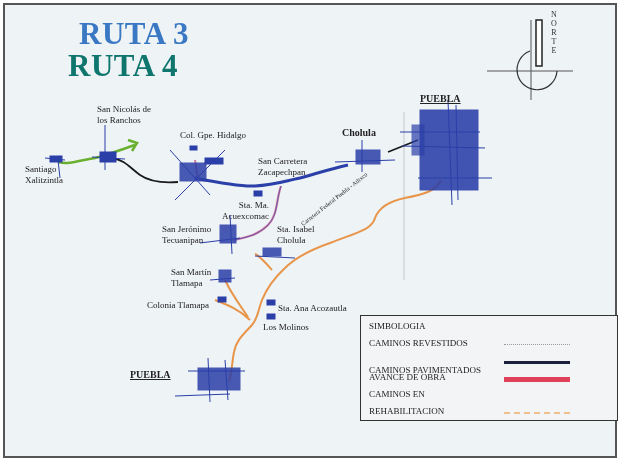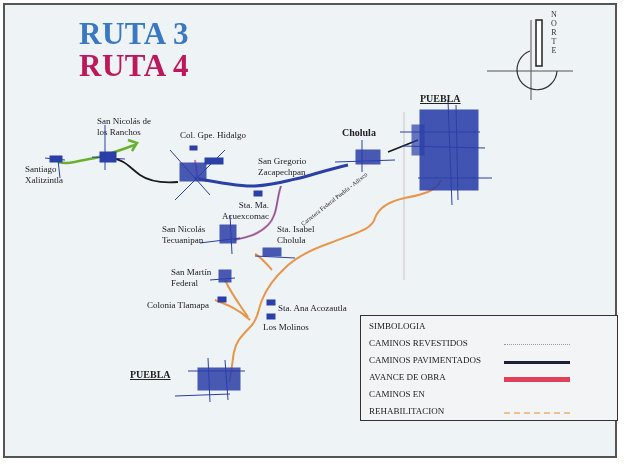--- a/index.html
+++ b/index.html
@@ -1,21 +1,21 @@
 <!DOCTYPE html>
 <html><head>
 <meta charset="utf-8">
 <style>
   html, body { margin: 0; padding: 0; }
   body { width: 624px; height: 465px; background: #ffffff; position: relative; overflow: hidden; font-family: "Liberation Serif", serif; }
   .frame { position: absolute; left: 3px; top: 3px; width: 614px; height: 455px; border: 2px solid #555; background: #eef3f6; box-sizing: border-box; }
   .map-svg { position: absolute; left: 0; top: 0; width: 624px; height: 465px; }
   .title { position: absolute; font-family: "Liberation Serif", serif; font-weight: bold; font-size: 31px; letter-spacing: 0.5px; }
   .t3 { left: 79px; top: 16px; color: #3a78c3; }
-  .t4 { left: 79px; top: 48px; color: #be185d; }
+  .t4 { left: 68px; top: 48px; color: #0f766e; }
   .lbl { position: absolute; font-size: 9px; color: #222; line-height: 11px; white-space: nowrap; }
   .city { position: absolute; font-size: 10px; font-weight: bold; color: #222; text-decoration: underline; }
   .city-b { position: absolute; font-size: 10px; font-weight: bold; color: #222; }
   .norte { position: absolute; left: 550px; top: 10px; font-size: 8px; color: #333; width: 8px; line-height: 9px; text-align: center; }
   .legend { position: absolute; left: 360px; top: 315px; width: 258px; height: 106px; border: 1px solid #333; background: #f2f4f6; box-sizing: border-box; }
   .leg-row { position: absolute; left: 8px; font-size: 9px; color: #222; text-transform: uppercase; }
   .leg-swatch { position: absolute; left: 143px; width: 66px; }
   .road-text { position: absolute; left: 300px; top: 222px; font-size: 6px; color: #222; transform: rotate(-38deg); transform-origin: left top; white-space: nowrap; }
 </style>
 </head>
@@ -118,58 +118,58 @@
   <div>O</div>
   <div>R</div>
   <div>T</div>
   <div>E</div>
 </div>
 
 <div class="lbl" style="left:25px;top:140px;margin-top:24px;">
   <div>Santiago</div>
   <div>Xalitzintla</div>
 </div>
-<div class="lbl" style="left:97px;top:116px;">
+<div class="lbl" style="left:97px;top:104px;">
   <div>San Nicolás de</div>
   <div>los Ranchos</div>
 </div>
 <div class="lbl" style="left:180px;top:130px;">Col. Gpe. Hidalgo</div>
 <div class="lbl" style="left:258px;top:156px;">
-  <div>San Gregorio</div>
+  <div>San Carretera</div>
   <div>Zacapechpan</div>
 </div>
 <div class="city-b" style="left:342px;top:127px;">Cholula</div>
 <div class="city" style="left:420px;top:93px;">PUEBLA</div>
 <div class="lbl" style="left:222px;top:200px;text-align:right;">
   <div>Sta. Ma.</div>
   <div>Acuexcomac</div>
 </div>
 <div class="lbl" style="left:162px;top:224px;">
-  <div>San Nicolás</div>
+  <div>San Jerónimo</div>
   <div>Tecuanipan</div>
 </div>
 <div class="lbl" style="left:277px;top:224px;">
   <div>Sta. Isabel</div>
   <div>Cholula</div>
 </div>
 <div class="lbl" style="left:171px;top:267px;">
   <div>San Martín</div>
-  <div>Federal</div>
+  <div>Tlamapa</div>
 </div>
 <div class="lbl" style="left:147px;top:300px;">Colonia Tlamapa</div>
 <div class="lbl" style="left:278px;top:303px;">Sta. Ana Acozautla</div>
 <div class="lbl" style="left:263px;top:322px;">Los Molinos</div>
 <div class="city" style="left:130px;top:369px;">PUEBLA</div>
 
 <div class="road-text">Carretera Federal Puebla - Atlixco</div>
 
 <div class="legend">
   <div class="leg-row" style="top:5px;">SIMBOLOGIA</div>
   <div class="leg-row" style="top:22px;">CAMINOS REVESTIDOS</div>
   <div class="leg-swatch" style="top:28px;border-top:1px dotted #9a9a9a;"></div>
-  <div class="leg-row" style="top:39px;text-align:center;">CAMINOS PAVIMENTADOS</div>
+  <div class="leg-row" style="top:49px;text-align:center;">CAMINOS PAVIMENTADOS</div>
   <div class="leg-swatch" style="top:45px;height:3px;background:#1a1f3a;"></div>
   <div class="leg-row" style="top:56px;">AVANCE DE OBRA</div>
   <div class="leg-swatch" style="top:61px;height:5px;background:#e0405a;"></div>
   <div class="leg-row" style="top:73px;">CAMINOS EN</div>
   <div class="leg-row" style="top:90px;">REHABILITACION</div>
   <div class="leg-swatch" style="top:96px;border-top:2px dashed #f0c090;"></div>
 </div>
 
 </body></html>

